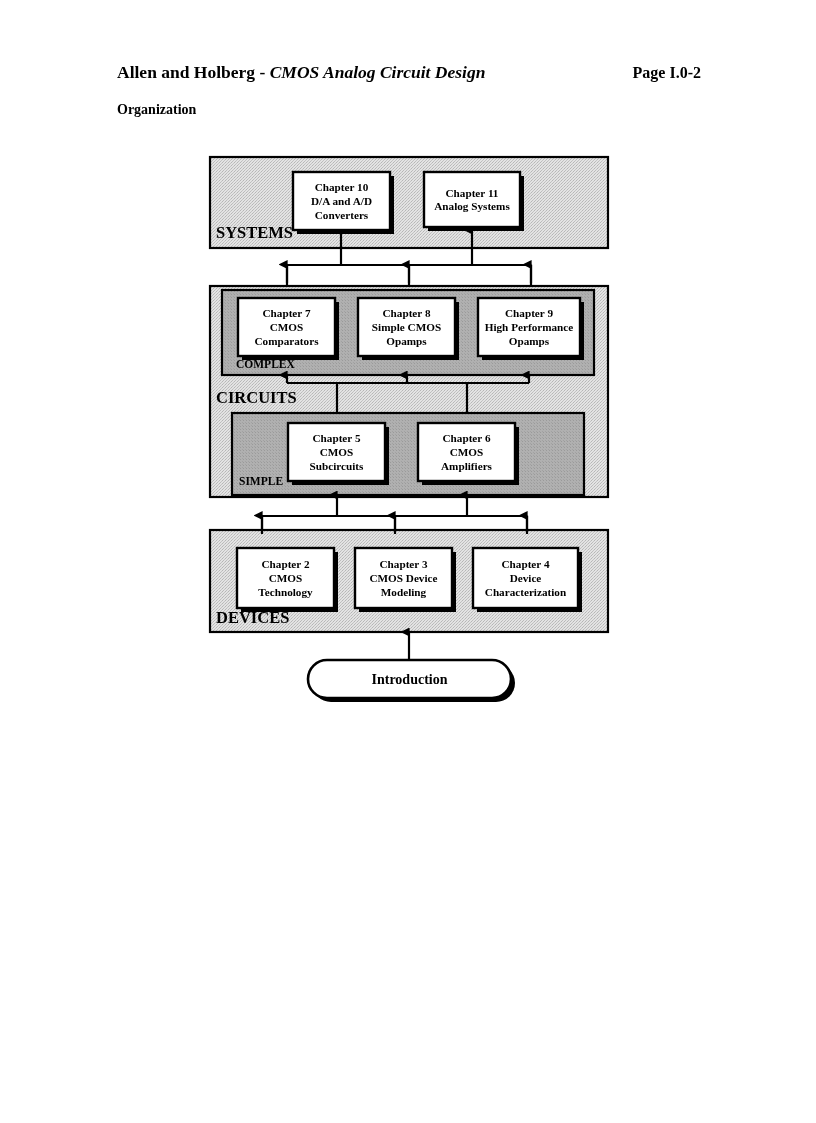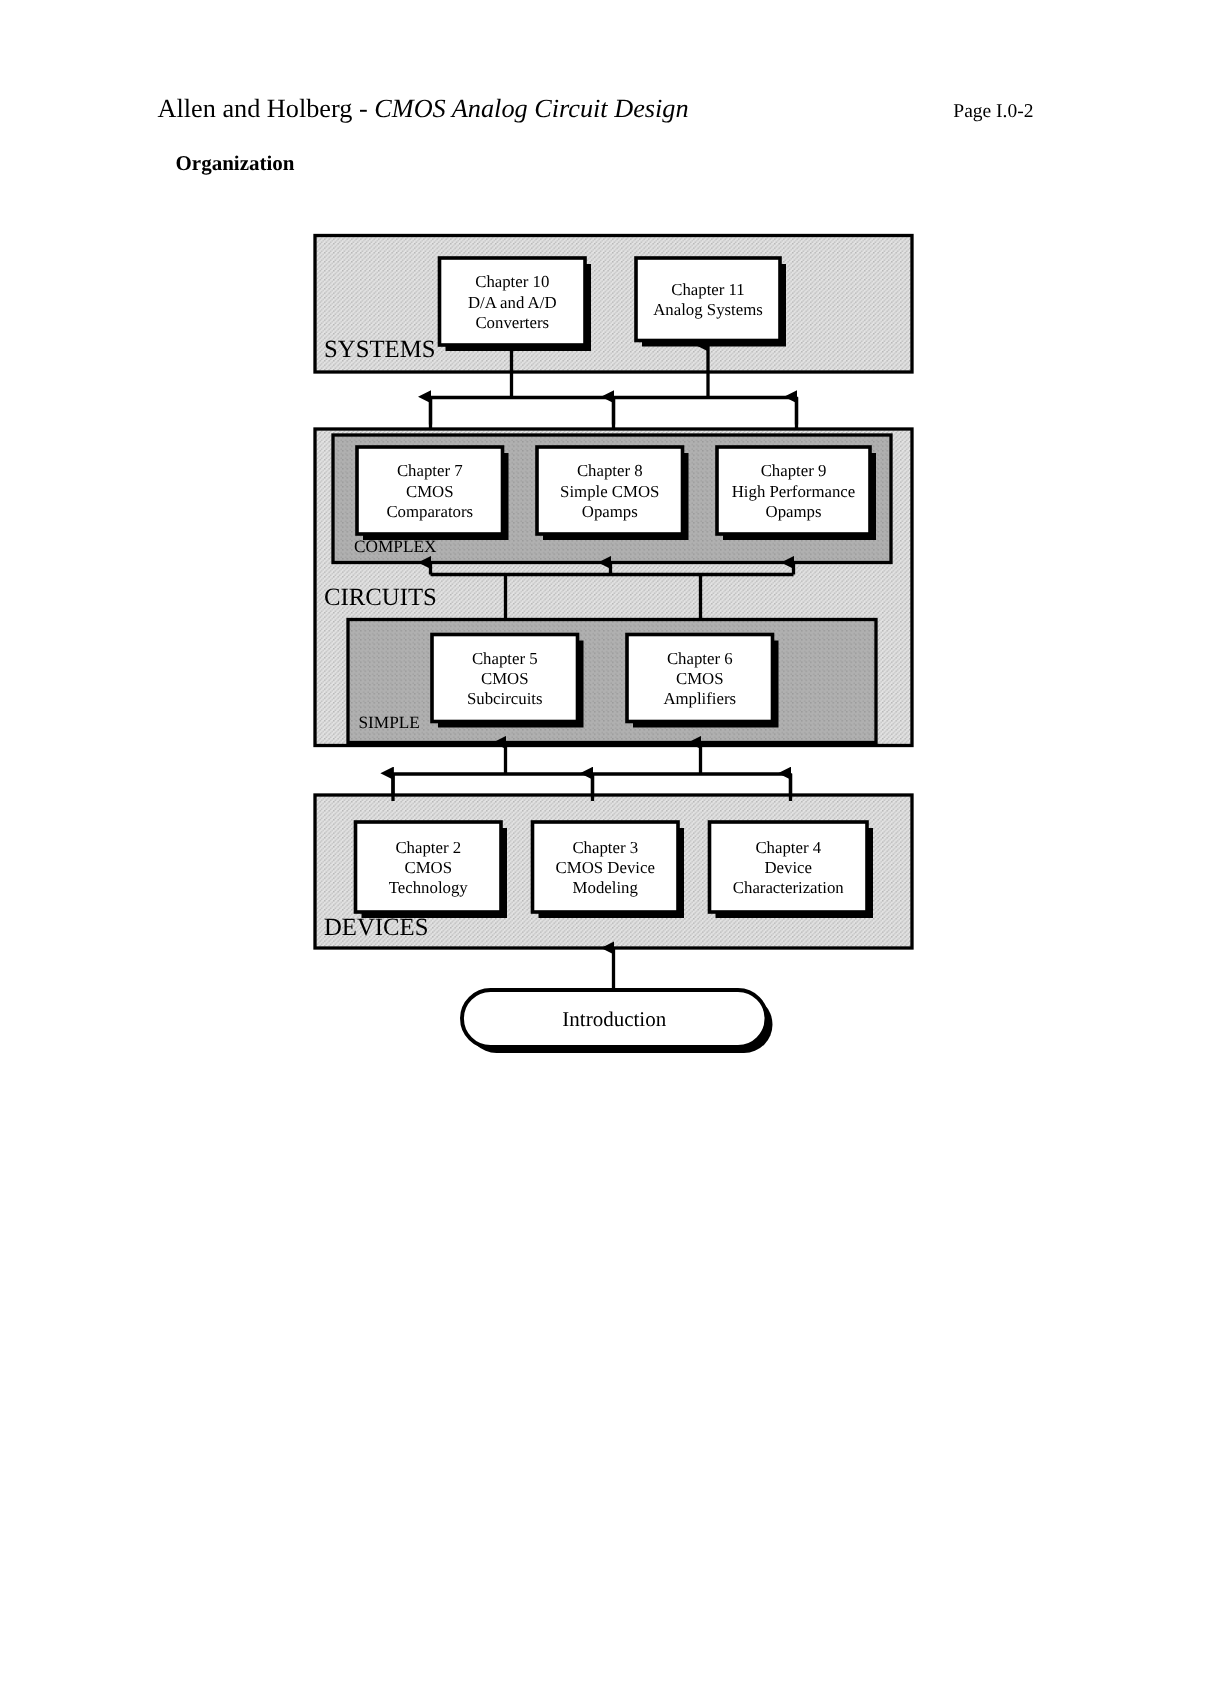--- a/index.html
+++ b/index.html
@@ -12,53 +12,55 @@
     height: 1123px;
     position: relative;
     font-family: "Liberation Serif", "DejaVu Serif", serif;
     color: #000000;
     overflow: hidden;
   }
 
   
   #header-row {
     position: absolute;
-    left: 105px;
+    left: 117px;
     top: 62px;
     width: 584px;
     display: flex;
     align-items: baseline;
     justify-content: space-between;
+    font-weight: bold;
   }
   #header-left {
     font-size: 17.5px;
     white-space: nowrap;
   }
   #header-left .book-title {
     font-style: italic;
   }
   #header-right {
-    font-size: 13px;
+    font-size: 16px;
     white-space: nowrap;
   }
   #section-title {
     position: absolute;
     left: 117px;
     top: 102px;
     font-size: 14px;
     font-weight: bold;
   }
 
   
   #diagram-wrap {
     position: absolute;
     left: 0;
     top: 0;
     width: 652px;
     height: 1123px;
+    font-weight: bold;
   }
   svg#org-diagram {
     display: block;
     width: 816px;
     height: 1123px;
   }
   .band-label {
     font-family: "Liberation Serif", "DejaVu Serif", serif;
     font-size: 16.5px;
     fill: #000;

